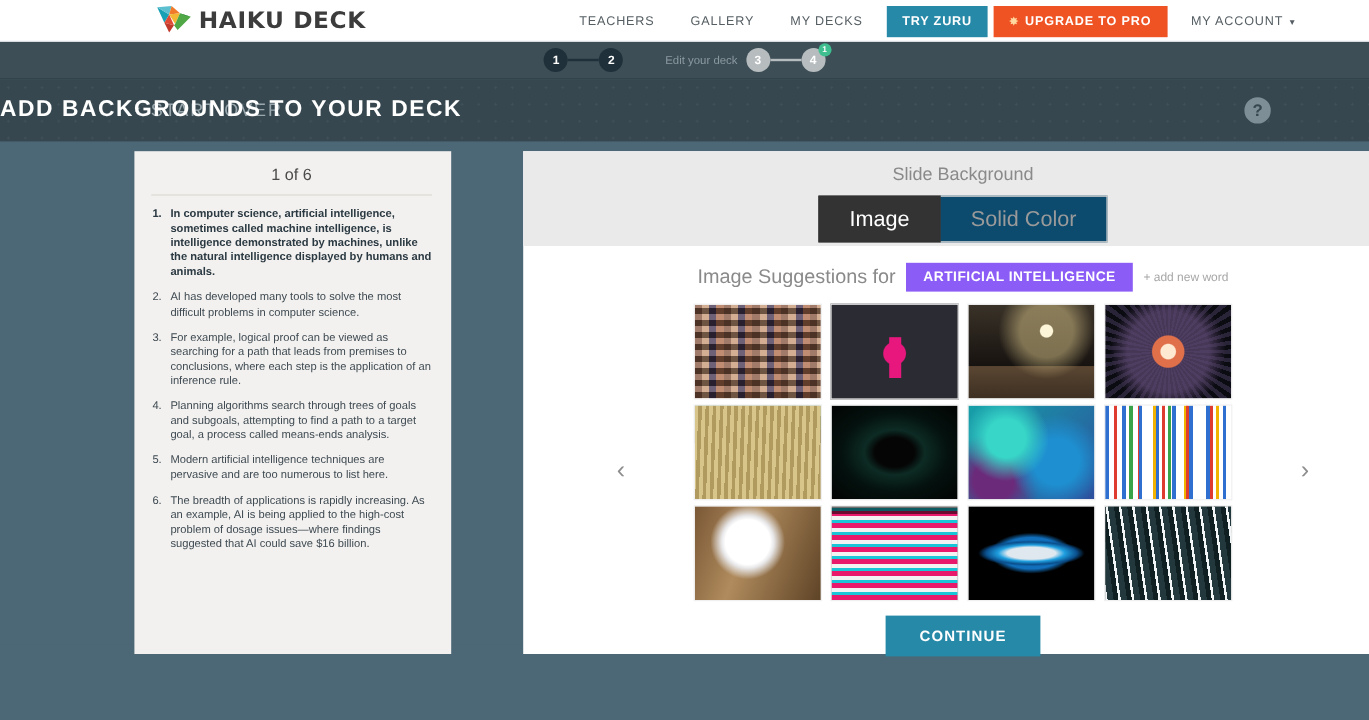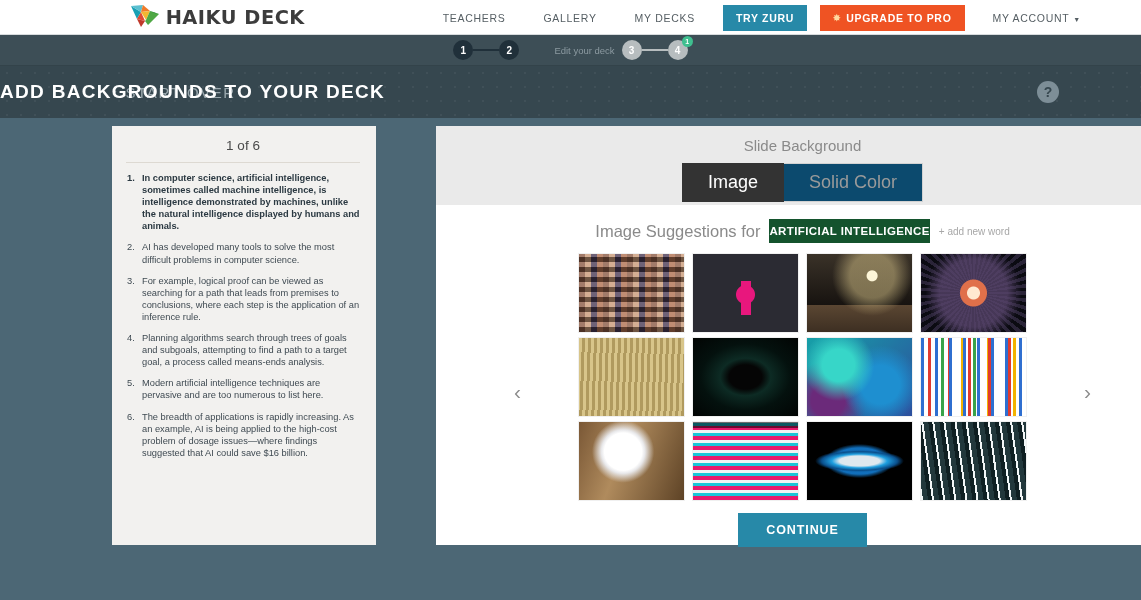--- a/index.html
+++ b/index.html
@@ -19,21 +19,21 @@
   }
   .logo-wrap { display: flex; align-items: center; margin-left: 130px; gap: 7px; }
   .logo-bird { width: 30px; height: 26px; display: block; }
   .logo-text {
     font-size: 19px; font-weight: bold; letter-spacing: 0.5px;
     color: #3c3c3c; font-family: "DejaVu Sans", sans-serif;
     transform: scaleX(1.02);
   }
   .nav-items {
     position: absolute; right: 45px; top: 0; height: 35px;
-    display: flex; align-items: center; gap: 8px;
+    display: flex; align-items: center; gap: 0;
   }
   .nav-link {
     font-size: 10.5px; letter-spacing: 0.7px; color: #555e63;
     padding: 0 15px; cursor: pointer; white-space: nowrap;
   }
   .nav-btn {
     font-size: 10.5px; letter-spacing: 0.7px; color: #fff;
     padding: 7px 13px; cursor: pointer; white-space: nowrap;
     font-weight: bold;
   }
@@ -137,22 +137,22 @@
   }
   .toggle-opt.on { background: #333333; color: #ffffff; border-color: #333333; }
   .toggle-opt.off { background: #0c4a6e; color: #9a9a9a; border-left: none; }
 
   .suggest-row {
     display: flex; align-items: center; justify-content: center;
     gap: 9px; padding: 14px 0 10px;
   }
   .suggest-label { font-size: 16.5px; color: #8a8a8a; }
   .keyword-tag {
-    background: #14532d; color: #ffffff; font-size: 11.5px; font-weight: bold;
-    letter-spacing: 0.4px; padding: 6px 0; cursor: pointer;
+    background: #8b5cf6; color: #ffffff; font-size: 11.5px; font-weight: bold;
+    letter-spacing: 0.4px; padding: 6px 14px; cursor: pointer;
   }
   .add-word { font-size: 10px; color: #a7a7a7; cursor: pointer; }
 
   .grid-area { position: relative; padding: 0 0 0 0; }
   .grid {
     display: grid; grid-template-columns: repeat(4, 107px);
     gap: 4px 7px; justify-content: center;
   }
   .thumb {
     width: 107px; height: 80px; cursor: pointer;

